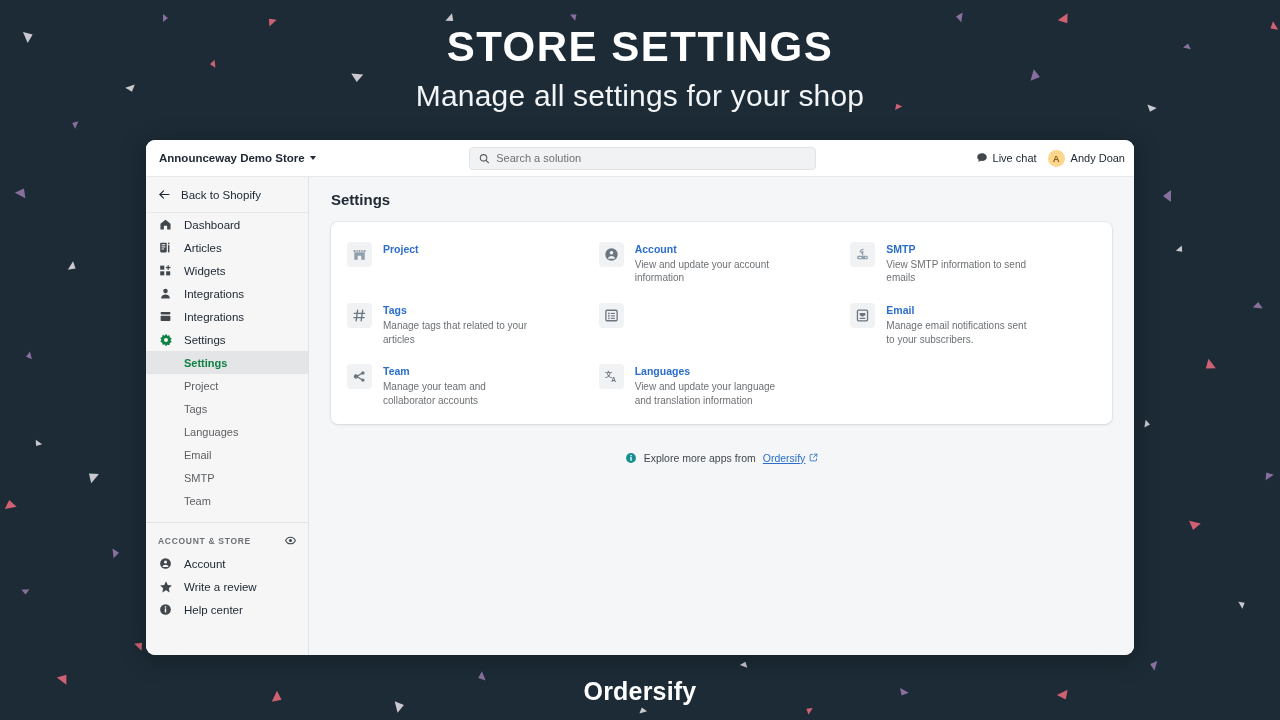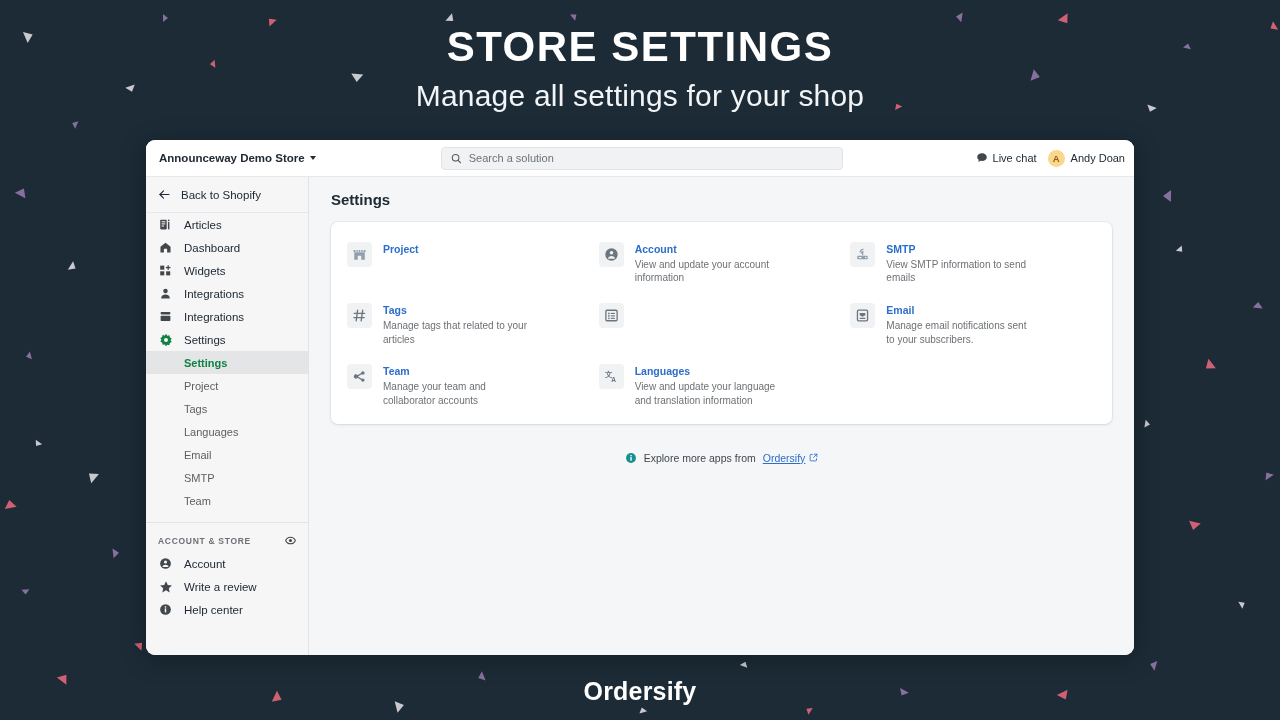--- a/index.html
+++ b/index.html
@@ -55,21 +55,21 @@
   .store-switcher {
     width: 163px;
     padding-left: 13px;
     display: flex; align-items: center; gap: 5px;
     font-size: 11.5px; font-weight: 600; color: #212b36;
     white-space: nowrap;
   }
   .caret { width: 0; height: 0; border-left: 3.5px solid transparent; border-right: 3.5px solid transparent; border-top: 4.5px solid #212b36; }
   .searchwrap { flex: 1; display: flex; justify-content: center; }
   .searchbox {
-    width: 402px; height: 23px;
+    width: 347px; height: 23px;
     background: #f1f2f4;
     border: 1px solid #e1e3e5;
     border-radius: 4px;
     display: flex; align-items: center;
     padding: 0 9px; gap: 7px;
   }
   .searchbox input {
     border: 0; outline: 0; background: transparent;
     font-family: "Liberation Sans", sans-serif;
     font-size: 11px; color: #5c6670; width: 100%;
@@ -245,37 +245,37 @@
           <line x1="2.5" y1="8" x2="13.5" y2="8" stroke="#212b36" stroke-width="1.4" stroke-linecap="round"></line>
           <polyline points="6.8,3.5 2.4,8 6.8,12.5" fill="none" stroke="#212b36" stroke-width="1.4" stroke-linecap="round" stroke-linejoin="round"></polyline>
         </svg>
         <span>Back to Shopify</span>
       </div>
 
 
       <div class="nav-item">
         <span class="ico">
           <svg width="13" height="13" viewBox="0 0 16 16">
+              <path d="M8 2 1.8 7v7h12.4V7L8 2zm-2 12V9.5h4V14H6z" fill="#42474c"></path>
+            </svg>
+        </span>
+        <span>Dashboard</span>
+      </div>
+      <div class="nav-item">
+        <span class="ico">
+          <svg width="13" height="13" viewBox="0 0 16 16">
             <rect x="1.5" y="2" width="8" height="12" rx="1" fill="#42474c"></rect>
             <rect x="3.2" y="4" width="4.6" height="1.3" fill="#f6f6f7"></rect>
             <rect x="3.2" y="6.6" width="4.6" height="1.3" fill="#f6f6f7"></rect>
             <rect x="3.2" y="9.2" width="3" height="1.3" fill="#f6f6f7"></rect>
             <rect x="11" y="5" width="1.8" height="9" fill="#42474c"></rect>
             <rect x="11" y="2" width="1.8" height="2" fill="#42474c"></rect>
           </svg>
         </span>
         <span>Articles</span>
-      </div>
-      <div class="nav-item">
-        <span class="ico">
-          <svg width="13" height="13" viewBox="0 0 16 16">
-              <path d="M8 2 1.8 7v7h12.4V7L8 2zm-2 12V9.5h4V14H6z" fill="#42474c"></path>
-            </svg>
-        </span>
-        <span>Dashboard</span>
       </div>
       <div class="nav-item">
         <span class="ico">
           <svg width="13" height="13" viewBox="0 0 16 16">
             <rect x="1.5" y="2" width="5" height="5" fill="#42474c"></rect>
             <rect x="1.5" y="9" width="5" height="5" fill="#42474c"></rect>
             <rect x="8.8" y="9" width="5" height="5" fill="#42474c"></rect>
             <rect x="10.5" y="1.6" width="1.6" height="5.6" fill="#42474c"></rect>
             <rect x="8.5" y="3.6" width="5.6" height="1.6" fill="#42474c"></rect>
           </svg>

